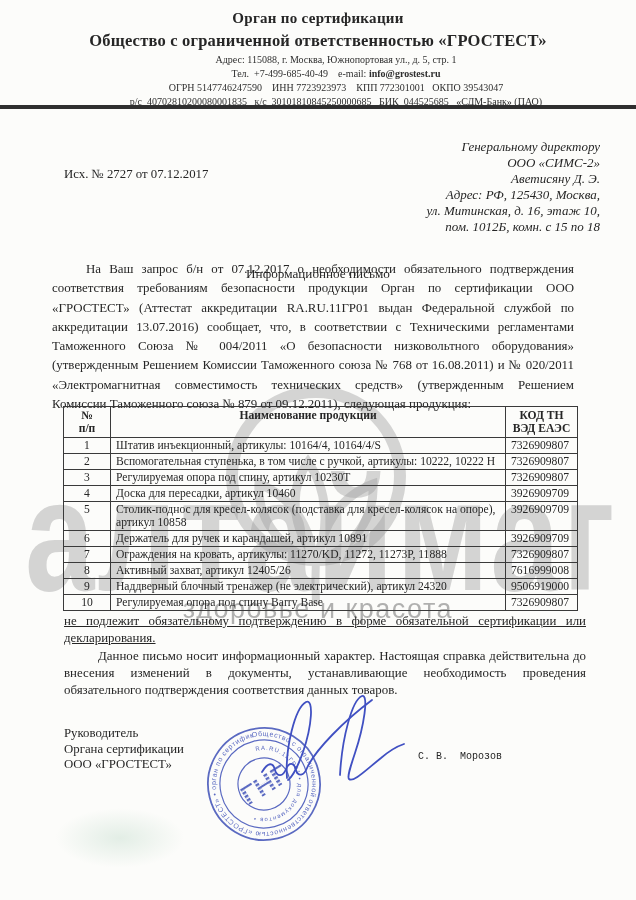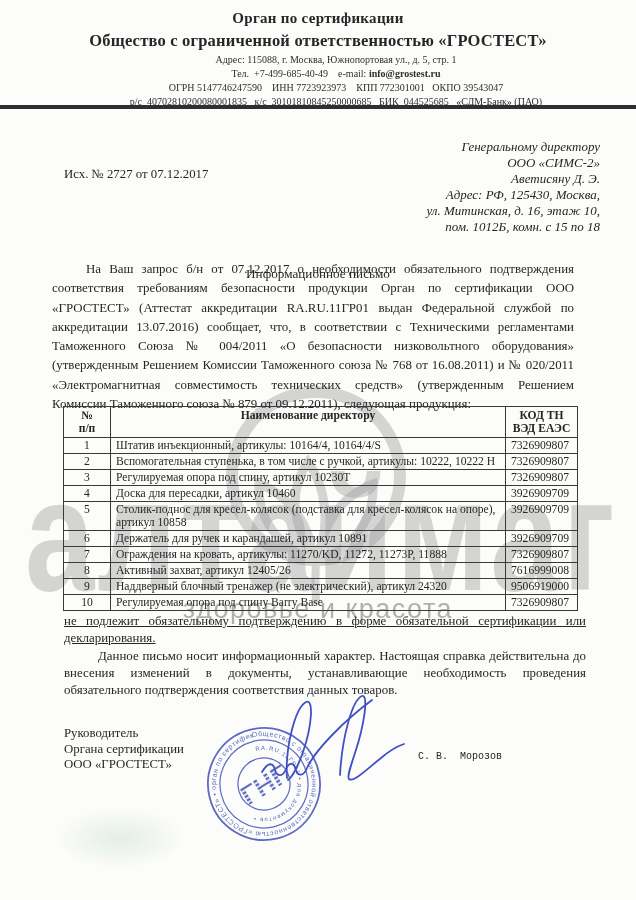--- a/index.html
+++ b/index.html
@@ -104,21 +104,21 @@
 
     <div class="subject">Информационное письмо</div>
 
     <div class="intro">На Ваш запрос б/н от 07.12.2017 о необходимости обязательного подтверждения соответствия требованиям безопасности  продукции Орган по сертификации  ООО «ГРОСТЕСТ» (Аттестат аккредитации  RA.RU.11ГР01  выдан Федеральной службой по аккредитации 13.07.2016) сообщает, что, в соответствии с  Техническими регламентами Таможенного Союза  № 004/2011 «О безопасности низковольтного оборудования»  (утвержденным Решением Комиссии Таможенного союза № 768 от 16.08.2011)  и  № 020/2011 «Электромагнитная совместимость технических средств»  (утвержденным Решением Комиссии Таможенного союза № 879 от 09.12.2011), следующая продукция:</div>
 
     <table class="products">
       <thead>
         <tr>
           <th class="col-num">№
 п/п</th>
-          <th>Наименование директору</th>
+          <th>Наименование продукции</th>
           <th class="col-code">КОД ТН
 ВЭД ЕАЭС</th>
         </tr>
       </thead>
       <tbody>
           <tr>
         <td class="col-num">1</td>
         <td>Штатив инъекционный, артикулы: 10164/4, 10164/4/S</td>
         <td class="col-code">7326909807</td>
       </tr>

